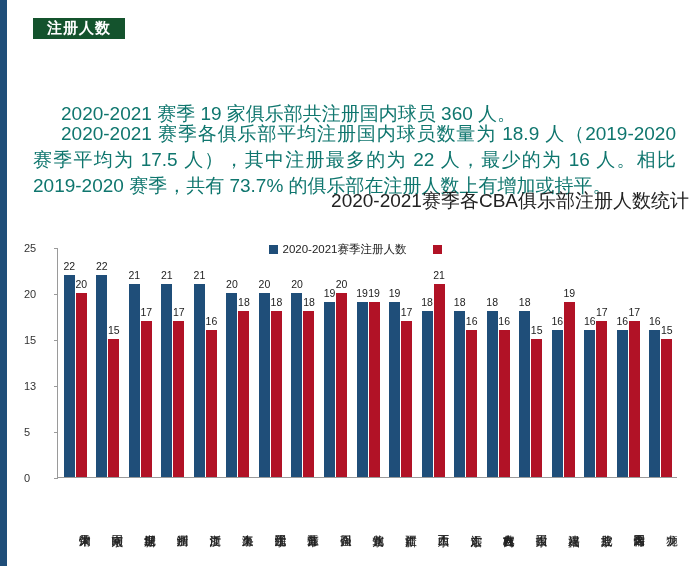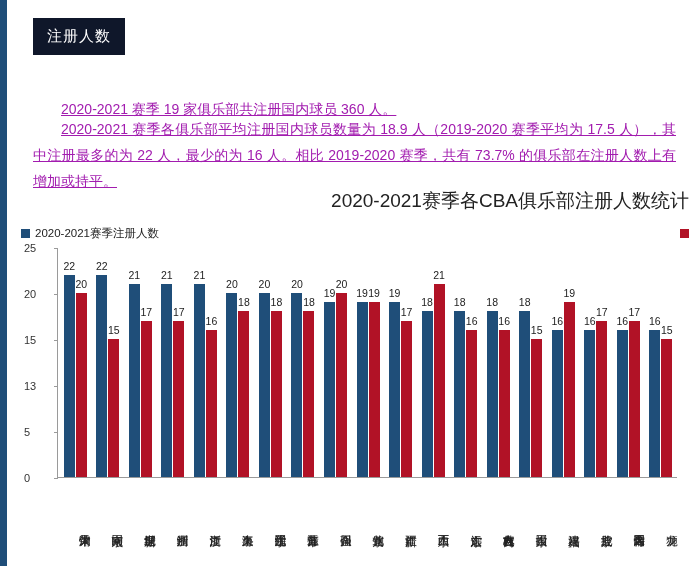--- a/index.html
+++ b/index.html
@@ -27,36 +27,35 @@
     position: absolute;
     left: 7px;
     top: 0;
     right: 0;
     bottom: 0;
   }
   .section-badge {
     position: absolute;
     left: 26px;
     top: 18px;
-    background: #0f172a;
+    background: #14532d;
     color: #ffffff;
     font-size: 15px;
-    font-weight: normal;
-    padding: 9px 14px;
+    font-weight: bold;
+    padding: 1px 14px;
     letter-spacing: 1px;
   }
   .para {
     position: absolute;
     left: 26px;
     right: 22px;
-    font-size: 14px;
+    font-size: 19px;
     line-height: 26px;
-    color: #a21caf;
+    color: #0f766e;
     text-align: justify;
-    text-decoration: underline;
   }
   .para1 { top: 82px; text-indent: 28px; }
   .para2 { top: 102px; text-indent: 28px; }
 
   
   .chart-wrap {
     position: absolute;
     left: 14px;
     top: 186px;
     width: 668px;
@@ -64,23 +63,23 @@
   }
   .chart-title {
     text-align: right;
     font-size: 19px;
     font-weight: normal;
     color: #222;
     margin-top: 2px;
   }
   .legend {
     display: flex;
-    justify-content: space-between;
+    justify-content: center;
     gap: 26px;
-    margin-top: 12px;
+    margin-top: 28px;
     font-size: 11.5px;
     color: #222;
   }
   .legend-item {
     display: flex;
     align-items: center;
     gap: 5px;
   }
   .legend-swatch {
     width: 9px;

